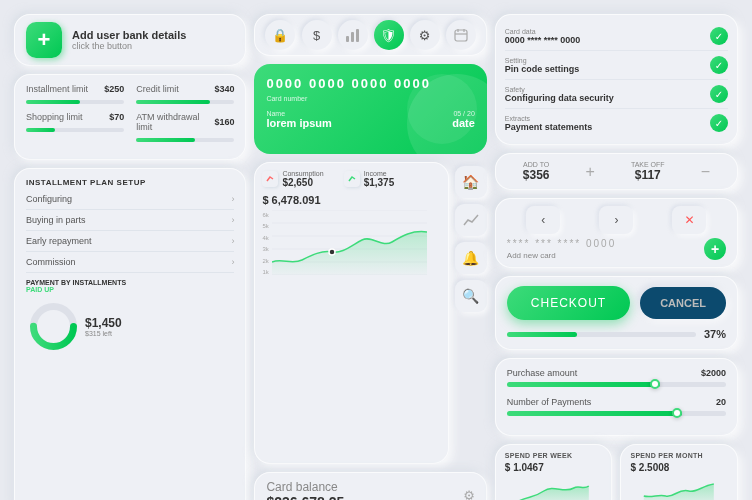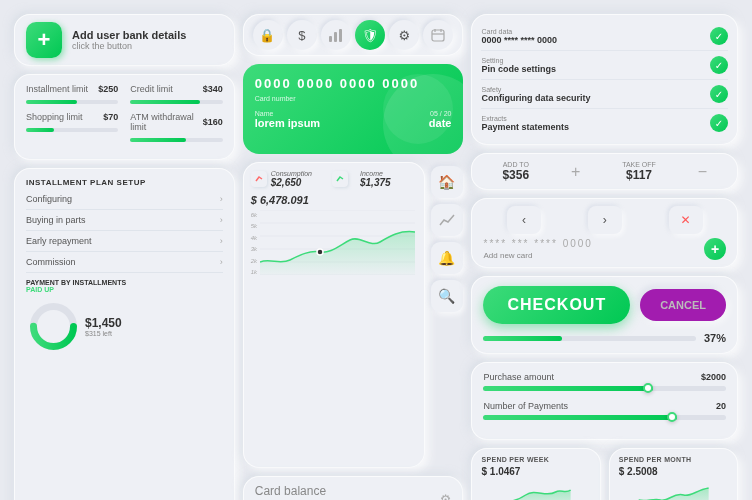--- a/index.html
+++ b/index.html
@@ -174,27 +174,27 @@
       background: linear-gradient(135deg, #3ddb7a, #00c853);
       display: flex; align-items: center; justify-content: center;
       color: white; font-size: 14px; font-weight: bold;
     }
     .add-new-label { font-size: 8px; color: #888; margin-top: 2px; }
 
     
     .checkout-card { padding: 10px 12px; }
     .checkout-btn {
       background: linear-gradient(135deg, #3ddb7a, #00c853);
-      color: white; font-size: 16px; font-weight: 700;
+      color: white; font-size: 12px; font-weight: 400;
       border-radius: 25px; padding: 10px 24px;
       display: inline-block; letter-spacing: 1px;
       box-shadow: 0 4px 12px rgba(0,200,83,0.4);
     }
     .cancel-btn {
-      background: #a21caf;
+      background: #0c4a6e;
       color: #bbb; font-size: 11px; font-weight: 700;
       border-radius: 25px; padding: 10px 20px;
       display: inline-block;
       box-shadow: 2px 2px 8px rgba(255,255,255,0.8), -2px -2px 6px rgba(180,190,210,0.4);
     }
     .btn-row { display: flex; gap: 10px; align-items: center; justify-content: center; margin-bottom: 8px; }
     .progress-row { display: flex; align-items: center; gap: 8px; }
     .checkout-progress-bg { flex: 1; height: 5px; background: #dde0e8; border-radius: 3px; }
     .checkout-progress-fill { height: 5px; border-radius: 3px; background: linear-gradient(90deg, #3ddb7a, #00c853); }
     .progress-pct { font-size: 11px; font-weight: 700; color: #333; }
@@ -392,34 +392,34 @@
         </div>
         <div style="text-align:right;">
           <div class="card-date-label">05 / 20</div>
           <div class="card-date">date</div>
         </div>
       </div>
     </div>
 
     <div style="display:flex; gap:6px; flex:1;">
 
-      <div class="card chart-card" style="flex:1; padding:8px;font-style:italic;">
+      <div class="card chart-card" style="flex:1; padding:8px;">
         <div class="chart-row">
           <div class="chart-stat" style="display:flex; align-items:center; gap:4px;">
             <div style="width:16px;height:16px;border-radius:4px;background:#eef0f5;display:flex;align-items:center;justify-content:center;box-shadow:1px 1px 3px rgba(200,210,220,0.6);">
               <svg width="10" height="10" viewBox="0 0 10 10">
                   <polyline points="2,7 5,3 8,5" fill="none" stroke="#ff6b6b" stroke-width="1.5"></polyline>
                 </svg>
             </div>
             <div>
               <div class="chart-stat-label">Consumption</div>
               <div class="chart-stat-val">$2,650</div>
             </div>
           </div>
-          <div class="chart-stat" style="display:flex; align-items:center; gap:12px; margin-left:10px;">
+          <div class="chart-stat" style="display:flex; align-items:center; gap:4px; margin-left:10px;">
             <div style="width:16px;height:16px;border-radius:4px;background:#eef0f5;display:flex;align-items:center;justify-content:center;box-shadow:1px 1px 3px rgba(200,210,220,0.6);">
               <svg width="10" height="10" viewBox="0 0 10 10">
                   <polyline points="2,7 5,3 8,5" fill="none" stroke="#3ddb7a" stroke-width="1.5"></polyline>
                 </svg>
             </div>
             <div>
               <div class="chart-stat-label">Income</div>
               <div class="chart-stat-val">$1,375</div>
             </div>
           </div>

